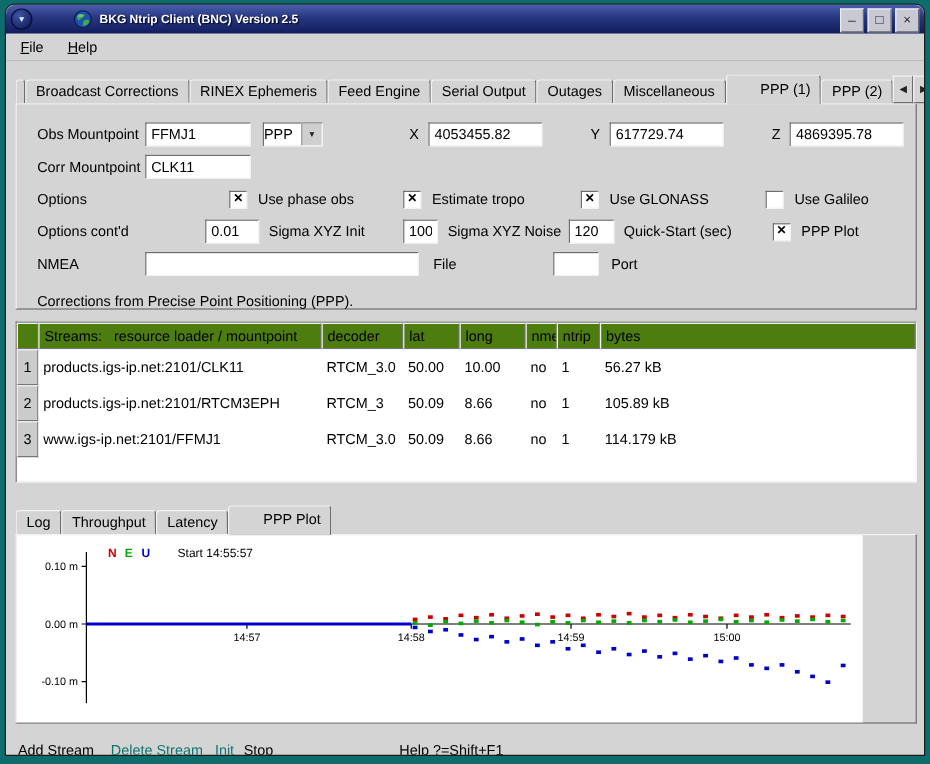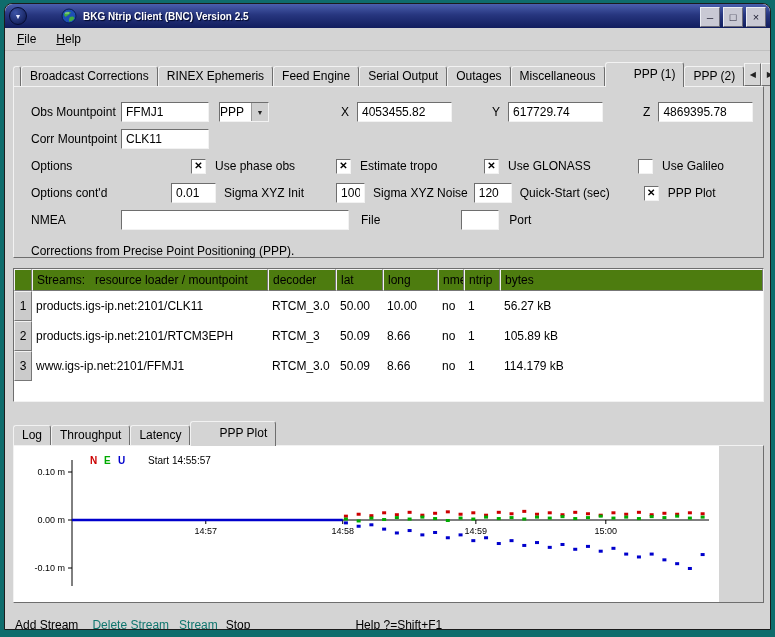--- a/index.html
+++ b/index.html
@@ -343,19 +343,19 @@
             <rect x="661.15" y="116.18" width="4" height="3" fill="#0000cc"></rect>
             <rect x="673.89" y="120.98" width="4" height="3" fill="#0000cc"></rect>
             <rect x="686.63" y="107.06" width="4" height="3" fill="#0000cc"></rect>
           </svg>
     </div>
   </div>
 
   <div class="footer">
     <span class="fbtn">Add Stream</span>
     <span class="fbtn disabled ml14">Delete Stream</span>
-    <span class="fbtn disabled ml10">Stream</span>
+    <span class="fbtn disabled ml10">Init</span>
     <span class="fbtn ml8">Stop</span>
     <span class="fbtn ml105">Help ?=Shift+F1</span>
   </div>
 
 </div>
 </div>
 
 </body></html>

